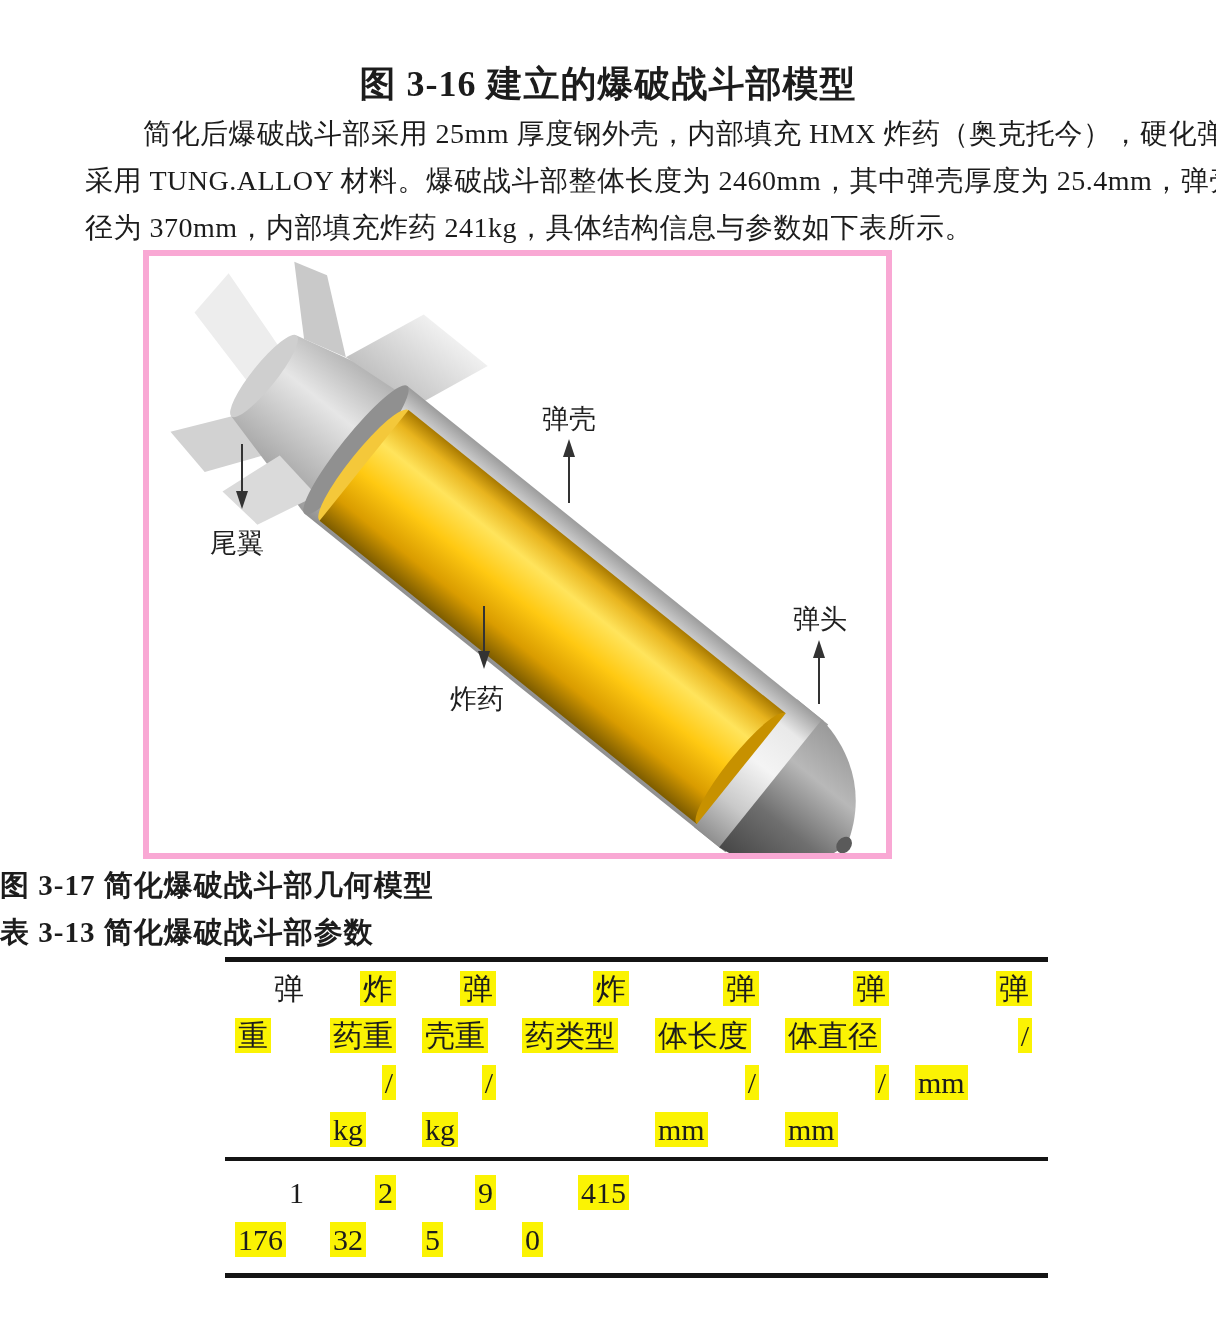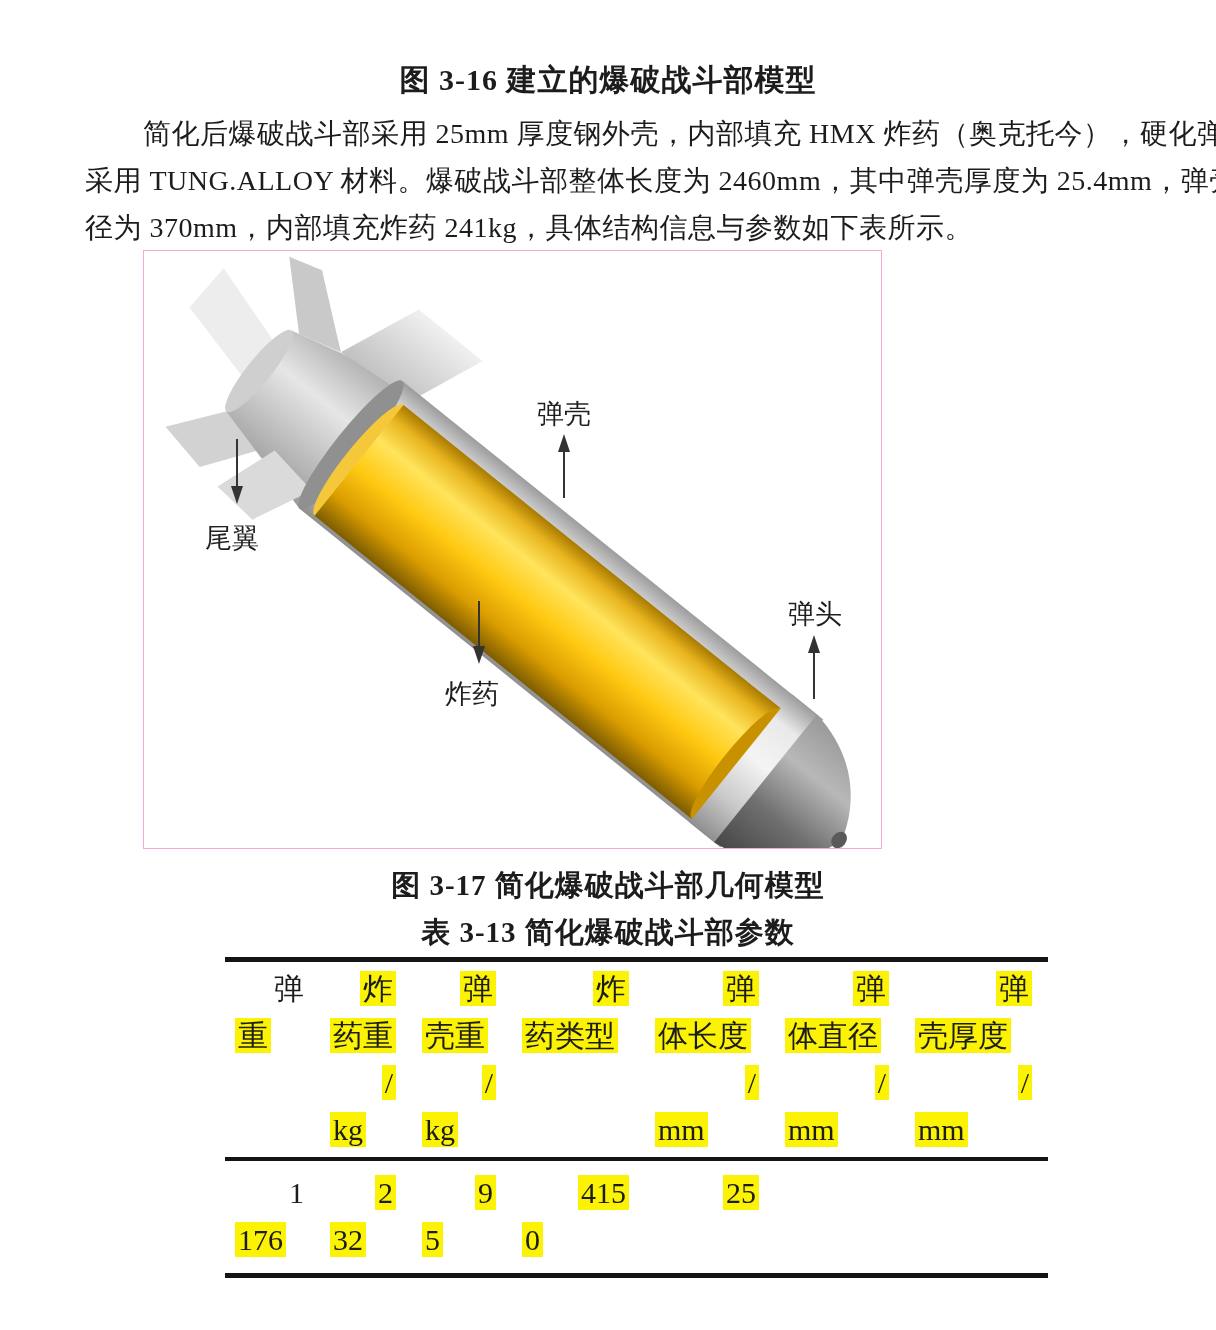--- a/index.html
+++ b/index.html
@@ -3,38 +3,38 @@
 <meta charset="utf-8">
 <style>
   html,body{margin:0;padding:0;background:#ffffff;}
   .page{
     position:relative; width:1216px; height:1330px; background:#ffffff;
     font-family:"Liberation Serif","DejaVu Serif",serif; color:#1c1c1c;
     overflow:hidden;
   }
   .doc-title{
     position:absolute; left:0; top:60px; width:1216px;
-    text-align:center; font-size:30px; font-weight:600; letter-spacing:1px;
+    text-align:center; font-size:36px; font-weight:600; letter-spacing:1px;
   }
   .para{ position:absolute; left:85px; top:110px; width:1098px; }
   .para-line{
     font-size:28px; line-height:47px; white-space:nowrap; letter-spacing:0.5px;
   }
   .para-line.indent{ text-indent:58px; }
 
   .fig-box{
     position:absolute; left:143px; top:250px; width:737px; height:597px;
-    border:1px solid #f9a8d4; background:#ffffff;
+    border:6px solid #f9a8d4; background:#ffffff;
   }
   .fig-box svg{ display:block; }
   .fig-label{ font-size:27px; fill:#1f1f1f; font-family:"Liberation Sans","DejaVu Sans",sans-serif; }
   .arrow{ stroke:#333333; stroke-width:2; fill:none; }
   .arrow-head{ fill:#333333; stroke:none; }
 
-  .caption{ position:absolute; left:0; width:1216px; text-align:center; font-size:29px; font-weight:600; letter-spacing:1px; }
+  .caption{ position:absolute; left:0; width:1216px; text-align:left; font-size:29px; font-weight:600; letter-spacing:1px; }
   .caption.fig17{ top:866px; }
   .caption.tab13{ top:913px;font-family:Liberation Serif, serif; }
 
   .tbl{
     position:absolute; left:225px; top:957px; width:823px;
     border-top:5px solid #141414; border-bottom:5px solid #141414;
   }
   .tbl-head{
     display:grid; grid-template-columns:95px 92px 100px 133px 130px 130px 143px;
     border-bottom:4px solid #141414; padding:3px 0 4px 0;
@@ -172,21 +172,20 @@
           <div class="cl even"><span class="hl">mm</span></div>
         </div>
         <div class="cell">
           <div class="cl odd"><span class="hl">弹</span></div>
           <div class="cl even"><span class="hl">体直径</span></div>
           <div class="cl odd"><span class="hl">/</span></div>
           <div class="cl even"><span class="hl">mm</span></div>
         </div>
         <div class="cell">
           <div class="cl odd"><span class="hl">弹</span></div>
-          <div class="cl even"><span class="hl">壳厚度</span></div>
           <div class="cl odd"><span class="hl">/</span></div>
           <div class="cl even"><span class="hl">mm</span></div>
         </div>
       </div>
     <div class="tbl-body">
         <div class="cell">
           <div class="cl odd"><span class="">1</span></div>
           <div class="cl even"><span class="hl">176</span></div>
         </div>
         <div class="cell">
@@ -195,19 +194,18 @@
         </div>
         <div class="cell">
           <div class="cl odd"><span class="hl">9</span></div>
           <div class="cl even"><span class="hl">5</span></div>
         </div>
         <div class="cell">
           <div class="cl odd"><span class="hl">415</span></div>
           <div class="cl even"><span class="hl">0</span></div>
         </div>
         <div class="cell">
-          <div class="cl odd"><span class="hl">25</span></div>
           <div class="cl even"></div>
         </div>
       </div>
   </div>
 
 </div>
 
 </body></html>

